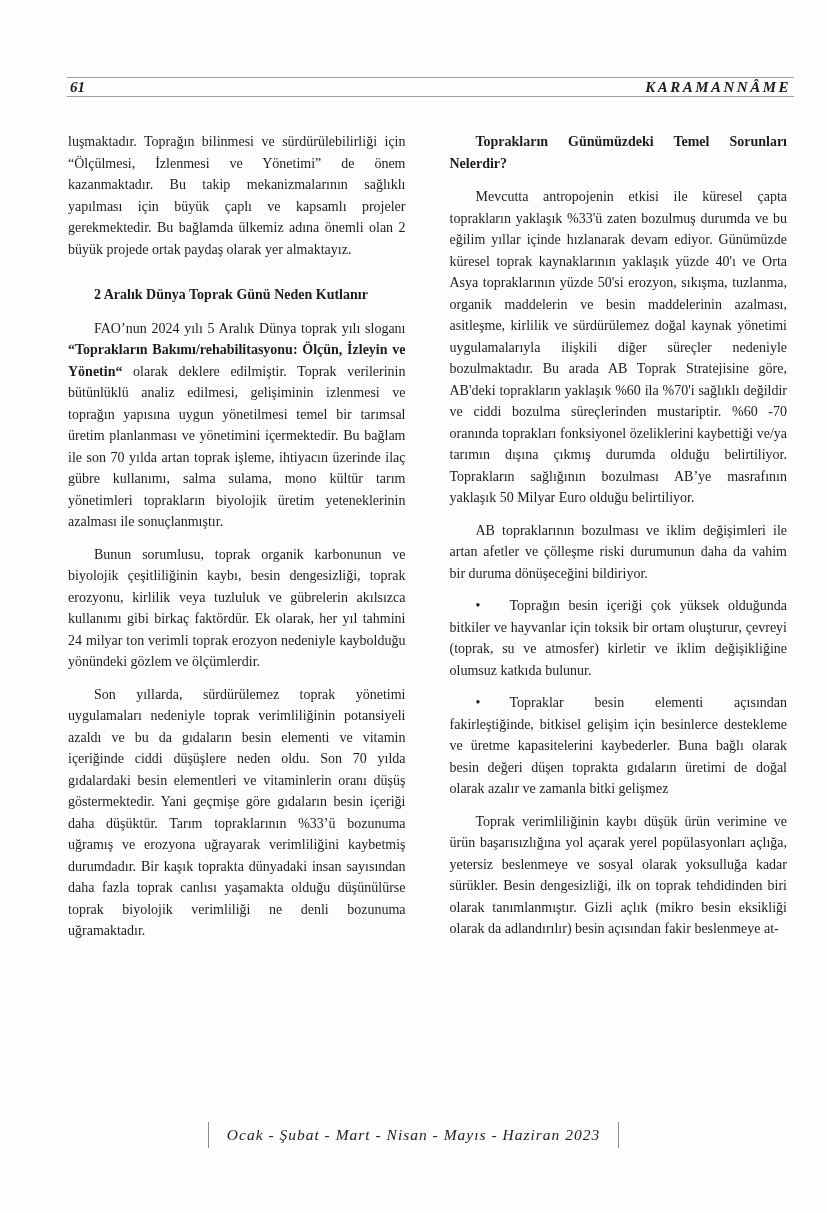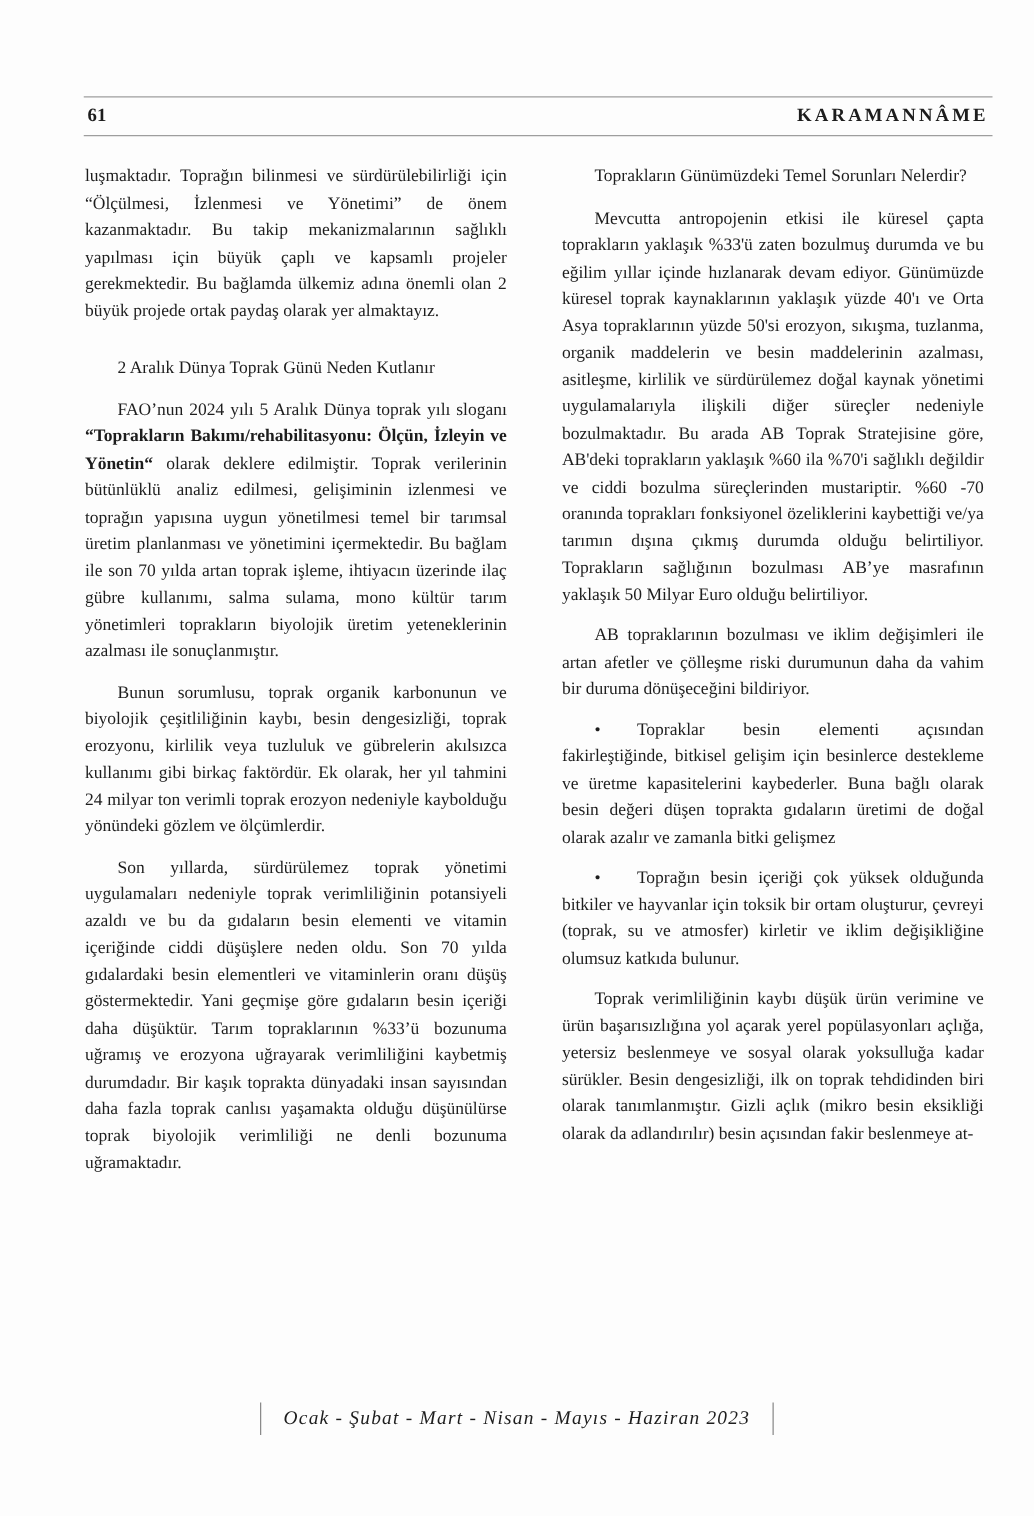--- a/index.html
+++ b/index.html
@@ -11,28 +11,29 @@
     overflow: hidden;
   }
   .page {
     position: relative;
     width: 827px; height: 1213px;
     background: #fdfdfd;
   }
   .page-header {
     position: absolute;
     top: 77px; left: 67px; right: 33px;
-    height: 32px;
+    height: 20px;
     box-sizing: border-box;
     border-top: 1.5px solid #9e9e9e;
     border-bottom: 1.5px solid #9e9e9e;
     display: flex;
     justify-content: space-between;
     align-items: center;
     padding: 0 3px;
+    font-style: italic;
   }
   .page-number {
     font-weight: bold;
     font-size: 15px;
   }
   .journal-title {
     font-weight: bold;
     font-size: 15px;
     letter-spacing: 2.5px;
   }
@@ -47,21 +48,21 @@
     min-width: 0;
     font-size: 14px;
     line-height: 21.5px;
     text-align: justify;
   }
   .col p {
     margin: 0 0 11px 0;
     text-indent: 26px;
   }
   .col p.heading {
-    font-weight: normal;
+    font-weight: bold;
     margin-top: 24px;
     margin-bottom: 12px;
   }
   .col p.heading:first-child { margin-top: 0; }
   .col p.noindent { text-indent: 0; }
   .col p.bullet { text-indent: 26px; }
   .bullet-marker {
     display: inline-block;
     width: 34px;
     text-indent: 0;
@@ -97,22 +98,22 @@
         <p class="paragraph noindent"><span>luşmaktadır. Toprağın bilinmesi ve sürdürülebilirliği için “Ölçülmesi, İzlenmesi ve Yönetimi” de önem kazanmaktadır. Bu takip mekanizmalarının sağlıklı yapılması için büyük çaplı ve kapsamlı projeler gerekmektedir. Bu bağlamda ülkemiz adına önemli olan 2 büyük projede ortak paydaş olarak yer almaktayız.</span></p>
         <p class="heading"><span>2 Aralık Dünya Toprak Günü Neden Kutlanır</span></p>
         <p class="paragraph"><span>FAO’nun 2024 yılı 5 Aralık Dünya toprak yılı sloganı </span><strong>“Toprakların Bakımı/rehabilitasyonu: Ölçün, İzleyin ve Yönetin“</strong><span> olarak deklere edilmiştir. Toprak verilerinin bütünlüklü analiz edilmesi, gelişiminin izlenmesi ve toprağın yapısına uygun yönetilmesi temel bir tarımsal üretim planlanması ve yönetimini içermektedir. Bu bağlam ile son 70 yılda artan toprak işleme, ihtiyacın üzerinde ilaç gübre kullanımı, salma sulama, mono kültür tarım yönetimleri toprakların biyolojik üretim yeteneklerinin azalması ile sonuçlanmıştır.</span></p>
         <p class="paragraph"><span>Bunun sorumlusu, toprak organik karbonunun ve biyolojik çeşitliliğinin kaybı, besin dengesizliği, toprak erozyonu, kirlilik veya tuzluluk ve gübrelerin akılsızca kullanımı gibi birkaç faktördür. Ek olarak, her yıl tahmini 24 milyar ton verimli toprak erozyon nedeniyle kaybolduğu yönündeki gözlem ve ölçümlerdir.</span></p>
         <p class="paragraph"><span>Son yıllarda, sürdürülemez toprak yönetimi uygulamaları nedeniyle toprak verimliliğinin potansiyeli azaldı ve bu da gıdaların besin elementi ve vitamin içeriğinde ciddi düşüşlere neden oldu. Son 70 yılda gıdalardaki besin elementleri ve vitaminlerin oranı düşüş göstermektedir. Yani geçmişe göre gıdaların besin içeriği daha düşüktür. Tarım topraklarının %33’ü bozunuma uğramış ve erozyona uğrayarak verimliliğini kaybetmiş durumdadır. Bir kaşık toprakta dünyadaki insan sayısından daha fazla toprak canlısı yaşamakta olduğu düşünülürse toprak biyolojik verimliliği ne denli bozunuma uğramaktadır.</span></p>
       </div>
     <div class="col">
         <p class="heading"><span>Toprakların Günümüzdeki Temel Sorunları Nelerdir?</span></p>
         <p class="paragraph"><span>Mevcutta antropojenin etkisi ile küresel çapta toprakların yaklaşık %33'ü zaten bozulmuş durumda ve bu eğilim yıllar içinde hızlanarak devam ediyor. Günümüzde küresel toprak kaynaklarının yaklaşık yüzde 40'ı ve Orta Asya topraklarının yüzde 50'si erozyon, sıkışma, tuzlanma, organik maddelerin ve besin maddelerinin azalması, asitleşme, kirlilik ve sürdürülemez doğal kaynak yönetimi uygulamalarıyla ilişkili diğer süreçler nedeniyle bozulmaktadır. Bu arada AB Toprak Stratejisine göre, AB'deki toprakların yaklaşık %60 ila %70'i sağlıklı değildir ve ciddi bozulma süreçlerinden mustariptir. %60 -70 oranında toprakları fonksiyonel özeliklerini kaybettiği ve/ya tarımın dışına çıkmış durumda olduğu belirtiliyor. Toprakların sağlığının bozulması AB’ye masrafının yaklaşık 50 Milyar Euro olduğu belirtiliyor.</span></p>
         <p class="paragraph"><span>AB topraklarının bozulması ve iklim değişimleri ile artan afetler ve çölleşme riski durumunun daha da vahim bir duruma dönüşeceğini bildiriyor.</span></p>
+        <p class="bullet"><span class="bullet-marker">•</span><span>Toprağın besin içeriği çok yüksek olduğunda bitkiler ve hayvanlar için toksik bir ortam oluşturur, çevreyi (toprak, su ve atmosfer) kirletir ve iklim değişikliğine olumsuz katkıda bulunur.</span></p>
         <p class="bullet"><span class="bullet-marker">•</span><span>Topraklar besin elementi açısından fakirleştiğinde, bitkisel gelişim için besinlerce destekleme ve üretme kapasitelerini kaybederler. Buna bağlı olarak besin değeri düşen toprakta gıdaların üretimi de doğal olarak azalır ve zamanla bitki gelişmez</span></p>
-        <p class="bullet"><span class="bullet-marker">•</span><span>Toprağın besin içeriği çok yüksek olduğunda bitkiler ve hayvanlar için toksik bir ortam oluşturur, çevreyi (toprak, su ve atmosfer) kirletir ve iklim değişikliğine olumsuz katkıda bulunur.</span></p>
         <p class="paragraph"><span>Toprak verimliliğinin kaybı düşük ürün verimine ve ürün başarısızlığına yol açarak yerel popülasyonları açlığa, yetersiz beslenmeye ve sosyal olarak yoksulluğa kadar sürükler. Besin dengesizliği, ilk on toprak tehdidinden biri olarak tanımlanmıştır. Gizli açlık (mikro besin eksikliği olarak da adlandırılır) besin açısından fakir beslenmeye at-</span></p>
       </div>
   </main>
 
   <footer class="page-footer">
     <span class="footer-text">Ocak - Şubat - Mart - Nisan - Mayıs - Haziran 2023</span>
   </footer>
 
 </div>
 

